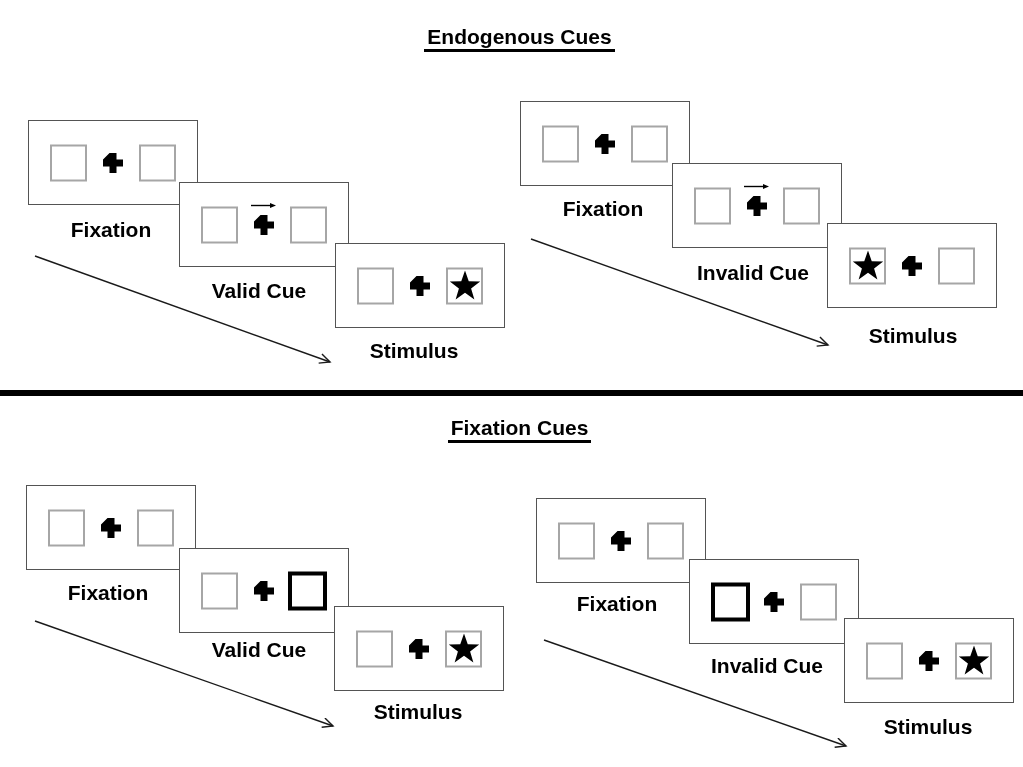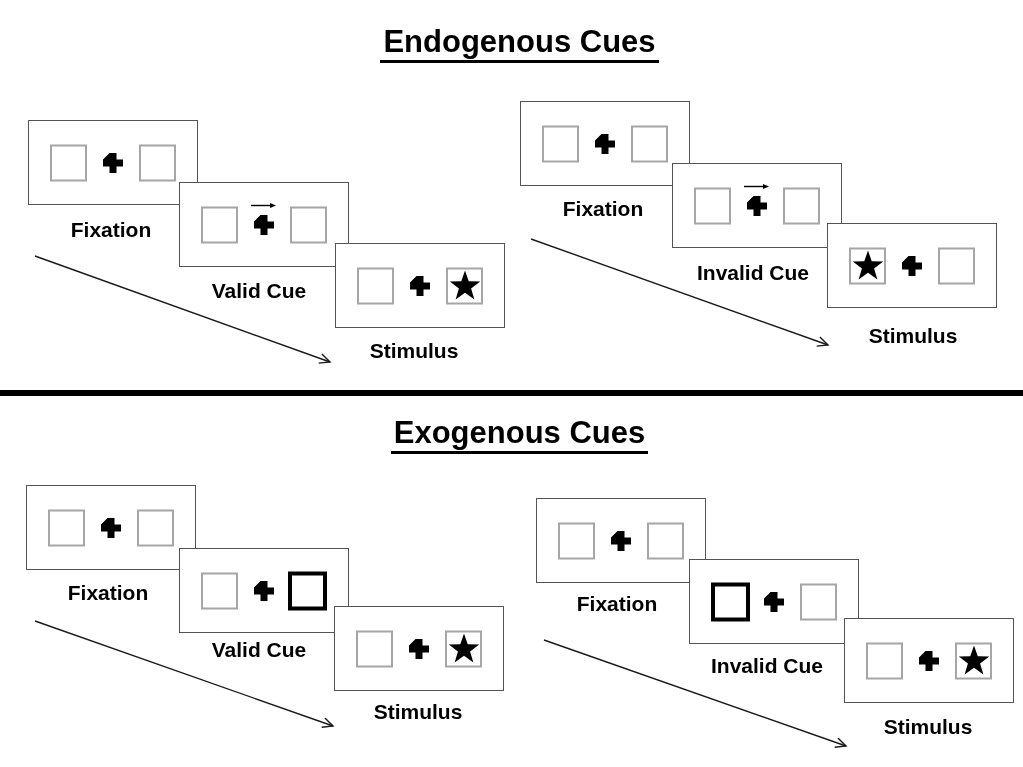--- a/index.html
+++ b/index.html
@@ -2,21 +2,21 @@
 <html><head>
 <meta charset="utf-8">
 <style>
   html,body{margin:0;padding:0;background:#fff;}
   .stage{
     position:relative;width:1023px;height:767px;background:#fff;
     font-family:"Liberation Sans",sans-serif;overflow:hidden;color:#000;
   }
   .title{
     position:absolute;left:0;right:0;text-align:center;
-    font-size:31px;font-weight:bold;line-height:1.1;
+    font-size:21px;font-weight:bold;line-height:1.1;
   }
   .title .tspan{display:inline-block;border-bottom:3px solid #000;padding:0 3px 1px;transform:translateX(8px);}
   .panel{
     position:absolute;width:170px;height:85px;background:#fff;
     border:1px solid #545454;box-sizing:border-box;
   }
   .box{
     position:absolute;top:50%;transform:translateY(-50%);
     width:33px;height:33px;background:#fff;border:2px solid #a6a6a6;
     display:flex;align-items:center;justify-content:center;box-sizing:content-box;
@@ -126,21 +126,21 @@
   </div>
   <div class="plabel" style="left:913px;top:324px">Stimulus</div>
 
   <svg class="diag" style="left:531px;top:239px" width="305" height="114" viewBox="0 0 305 114">
       <line x1="0" y1="0" x2="297" y2="106" marker-end="url(#ah)"></line>
     </svg>
 
   <div class="divider" style="top:390px;height:6px"></div>
 
   <div class="title" style="top:416px">
-    <span class="tspan">Exogenous Cues</span>
+    <span class="tspan">Fixation Cues</span>
   </div>
 
   <div class="panel z1" style="left:26px;top:485px">
     <div class="box l"></div>
     <svg class="plus" width="20" height="20" viewBox="0 0 20 20">
         <path d="M6.5 0 H13.5 V6.5 H20 V13.5 H13.5 V20 H6.5 V13.5 H0 V6.5 Z" fill="#000"></path>
       </svg>
     <div class="box r"></div>
   </div>
   <div class="plabel" style="left:108px;top:581px">Fixation</div>

